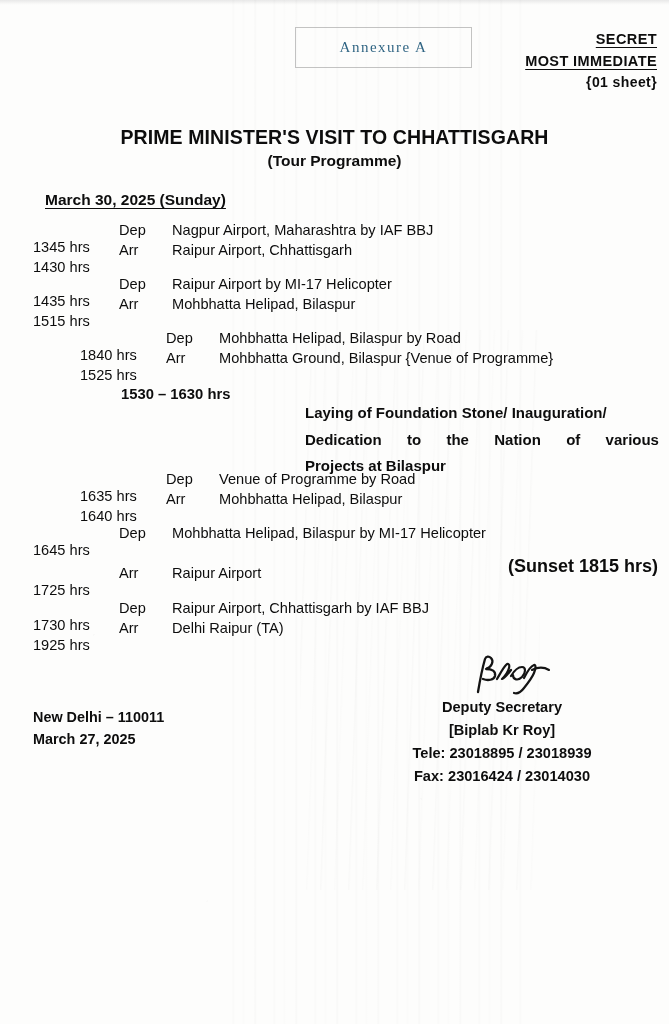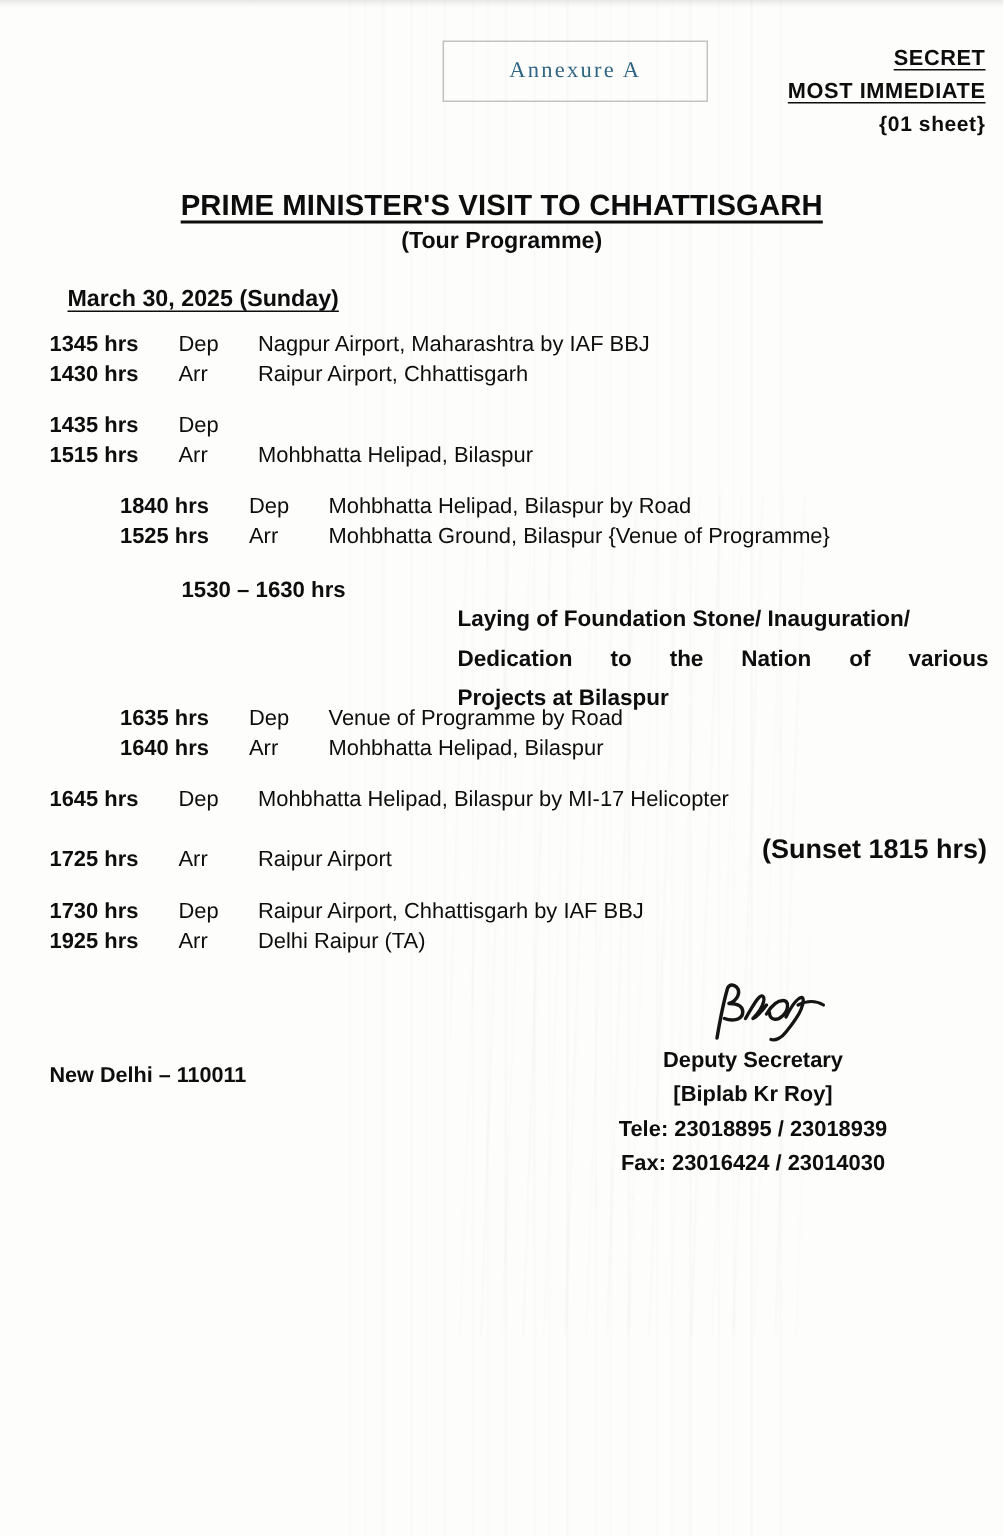--- a/index.html
+++ b/index.html
@@ -101,21 +101,20 @@
   .doc-title {
     position: absolute;
     left: 0; top: 126px;
     width: 669px;
     text-align: center;
     font-size: 19.5px;
     font-weight: bold;
     letter-spacing: .1px;
   }
   .doc-title span {
-    text-decoration: underline;
     text-underline-offset: 4px;
     text-decoration-thickness: 2px;
   }
   .doc-subtitle {
     position: absolute;
     left: 0; top: 152px;
     width: 669px;
     text-align: center;
     font-size: 15.5px;
     font-weight: bold;
@@ -134,23 +133,24 @@
 
   
   .sched { position: absolute; left: 0; top: 0; width: 669px; }
   .row {
     position: absolute;
     display: flex;
     font-size: 14.6px;
     white-space: nowrap;
   }
   .row .time {
-    font-weight: bold;
+    font-weight: normal;
     width: 86px;
     flex: 0 0 86px;
+    margin-top: 17px;
   }
   .row .mode {
     width: 53px;
     flex: 0 0 53px;
   }
   .row .desc { }
 
   
   .row.indent .time { width: 86px; flex: 0 0 86px; }
 
@@ -242,20 +242,21 @@
 
     <div class="row" style="left:33px; top:242px;">
       <div class="time">1430 hrs</div>
       <div class="mode">Arr</div>
       <div class="desc">Raipur Airport, Chhattisgarh</div>
     </div>
 
     <div class="row" style="left:33px; top:276px;">
       <div class="time">1435 hrs</div>
       <div class="mode">Dep</div>
+      <div class="desc">Raipur Airport by MI-17 Helicopter</div>
     </div>
 
     <div class="row" style="left:33px; top:296px;">
       <div class="time">1515 hrs</div>
       <div class="mode">Arr</div>
       <div class="desc">Mohbhatta Helipad, Bilaspur</div>
     </div>
 
     <div class="row indent" style="left:80px; top:330px;">
       <div class="time">1840 hrs</div>
@@ -320,20 +321,21 @@
         <span>various</span>
       </div>
       <div>Projects at Bilaspur</div>
     </div>
   </div>
 
   <div class="sunset">(Sunset 1815 hrs)</div>
 
   <div class="footer-left">
     <div>New Delhi – 110011</div>
+    <div>March 27, 2025</div>
   </div>
 
   <div class="signature">
     <svg width="92" height="44" viewBox="0 0 92 44" fill="none" xmlns="http://www.w3.org/2000/svg">
       <path d="M8 40 C10 28 13 14 15 7 C16 4 19 4 21 6 C24 9 22 15 16 17 C22 17 26 19 25 24 C24 28 18 29 13 27" stroke="#141414" stroke-width="2.3" stroke-linecap="round" stroke-linejoin="round"></path>
       <path d="M27 27 C30 22 33 16 36 13 C38 11 40 12 39 16 C38 20 34 25 32 27 C35 26 38 22 41 18" stroke="#141414" stroke-width="2.2" stroke-linecap="round" stroke-linejoin="round"></path>
       <path d="M41 24 C44 19 48 15 52 15 C56 15 56 21 52 25 C48 29 43 28 43 23" stroke="#141414" stroke-width="2.2" stroke-linecap="round" stroke-linejoin="round"></path>
       <path d="M54 26 C57 20 61 14 64 13 C66 12.5 66 16 64 21 C62 26 58 31 54 36 C51 40 47 42 44 41" stroke="#141414" stroke-width="2.2" stroke-linecap="round" stroke-linejoin="round"></path>
       <path d="M62 18 C68 15 74 15 79 18" stroke="#141414" stroke-width="2.1" stroke-linecap="round"></path>
     </svg>

